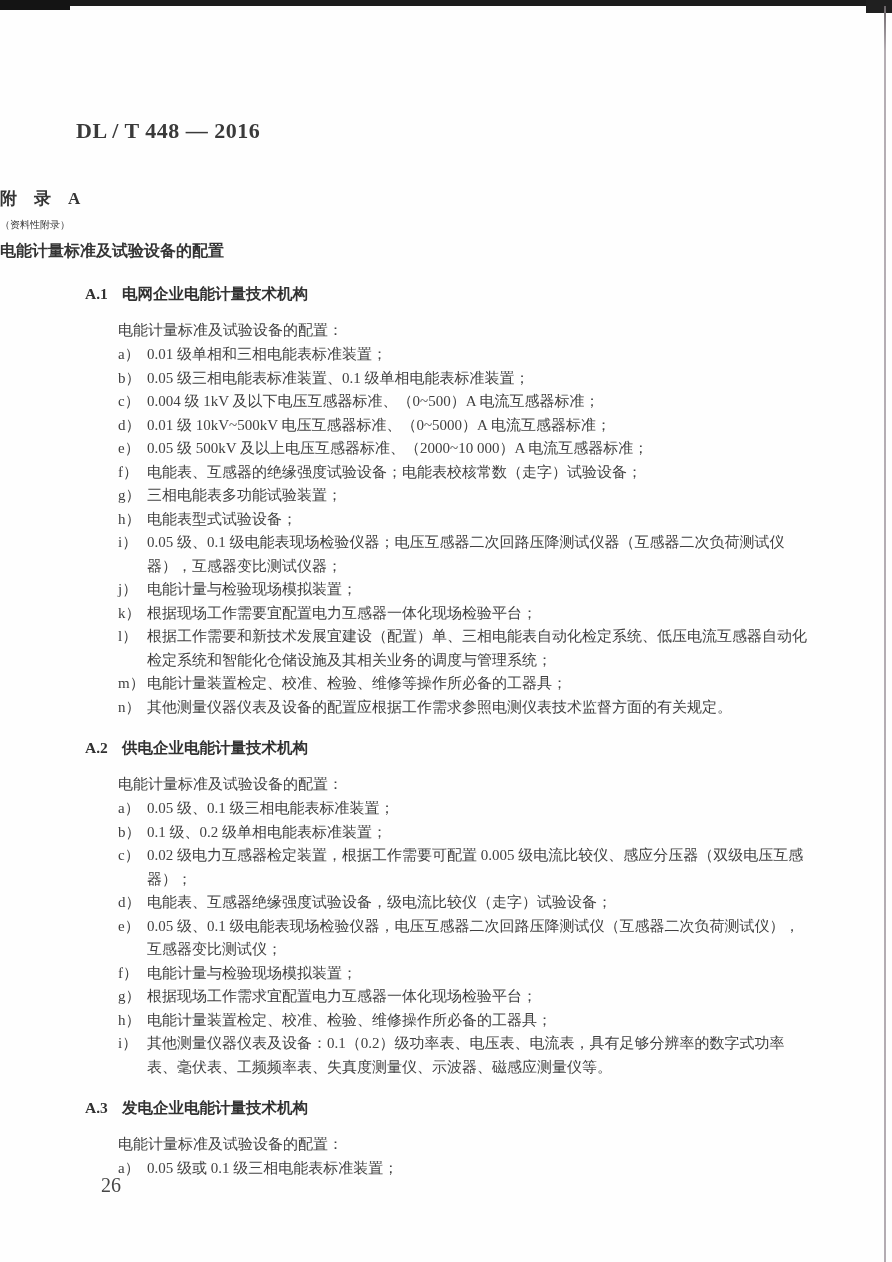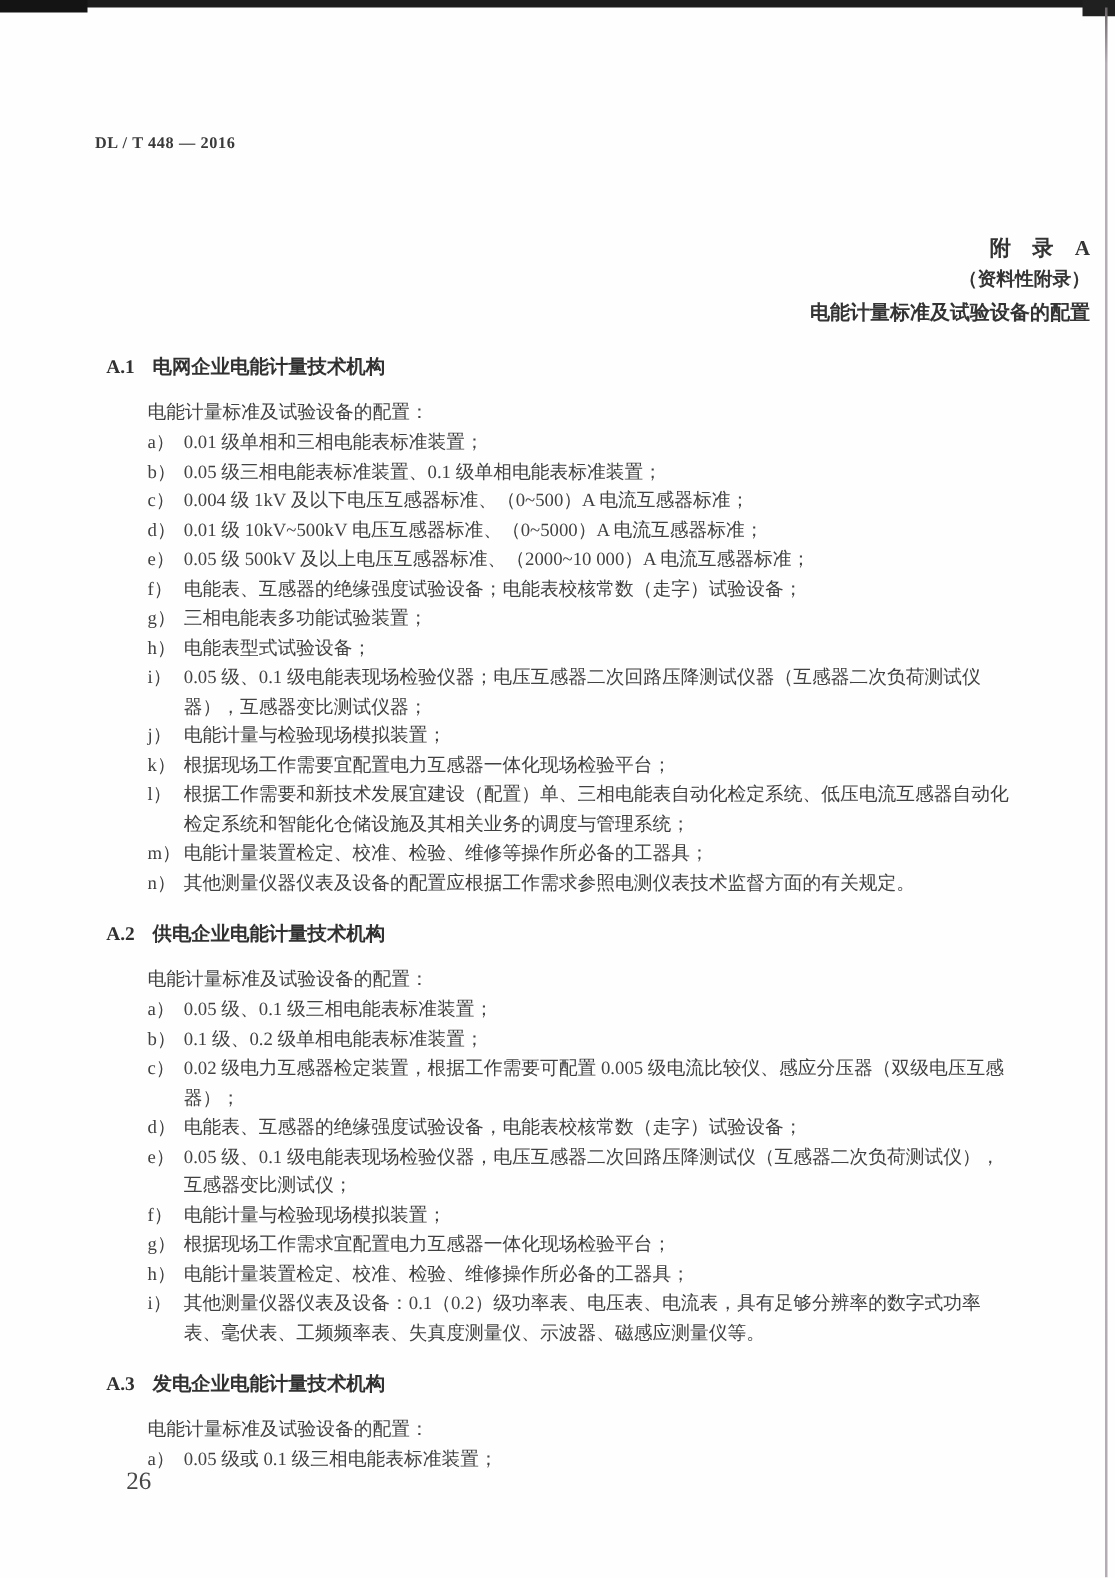--- a/index.html
+++ b/index.html
@@ -24,31 +24,31 @@
     position: absolute; top: 0; right: 0;
     width: 26px; height: 13px; background: #202020;
   }
   .scan-line-right {
     position: absolute; top: 6px; right: 6px;
     width: 2px; height: 1256px;
     background: linear-gradient(to bottom, #6a6468 0px, #b5aeb4 45px, #b3acb2 100%);
   }
   
   .doc-header {
-    position: absolute; top: 106px; left: 76px;
-    font-size: 13px; font-weight: bold; color: #3a3a3a;
+    position: absolute; top: 118px; left: 76px;
+    font-size: 22px; font-weight: bold; color: #3a3a3a;
     letter-spacing: 0.5px;
   }
   
   .title-block {
     position: absolute; top: 186px; left: 0; width: 872px;
-    text-align: right; color: #343434;
+    text-align: left; color: #343434;
   }
   .title-line1 { font-size: 17px; font-weight: bold; line-height: 26px; }
-  .title-line2 { font-size: 15px; font-weight: bold; line-height: 25px; padding-left: 44px; }
+  .title-line2 { font-size: 10px; font-weight: normal; line-height: 25px; }
   .title-line3 { font-size: 16px; font-weight: bold; line-height: 27px; }
   
   .content {
     position: absolute; top: 282px; left: 0; width: 892px;
     font-size: 15px; line-height: 23.5px;
   }
   .section { margin: 0; }
   .section + .section { margin-top: 17px; }
   .section-heading-row {
     display: flex; padding-left: 85px; 
@@ -166,21 +166,21 @@
     <div class="doc-item">
         <span class="item-label">b）</span>
         <span class="item-text">0.1 级、0.2 级单相电能表标准装置；</span>
       </div>
     <div class="doc-item">
         <span class="item-label">c）</span>
         <span class="item-text">0.02 级电力互感器检定装置，根据工作需要可配置 0.005 级电流比较仪、感应分压器（双级电压互感器）；</span>
       </div>
     <div class="doc-item">
         <span class="item-label">d）</span>
-        <span class="item-text">电能表、互感器的绝缘强度试验设备，电能表校核常数（走字）试验设备；</span>
+        <span class="item-text">电能表、互感器绝缘强度试验设备，级电流比较仪（走字）试验设备；</span>
       </div>
     <div class="doc-item">
         <span class="item-label">e）</span>
         <span class="item-text">0.05 级、0.1 级电能表现场检验仪器，电压互感器二次回路压降测试仪（互感器二次负荷测试仪），互感器变比测试仪；</span>
       </div>
     <div class="doc-item">
         <span class="item-label">f）</span>
         <span class="item-text">电能计量与检验现场模拟装置；</span>
       </div>
     <div class="doc-item">

